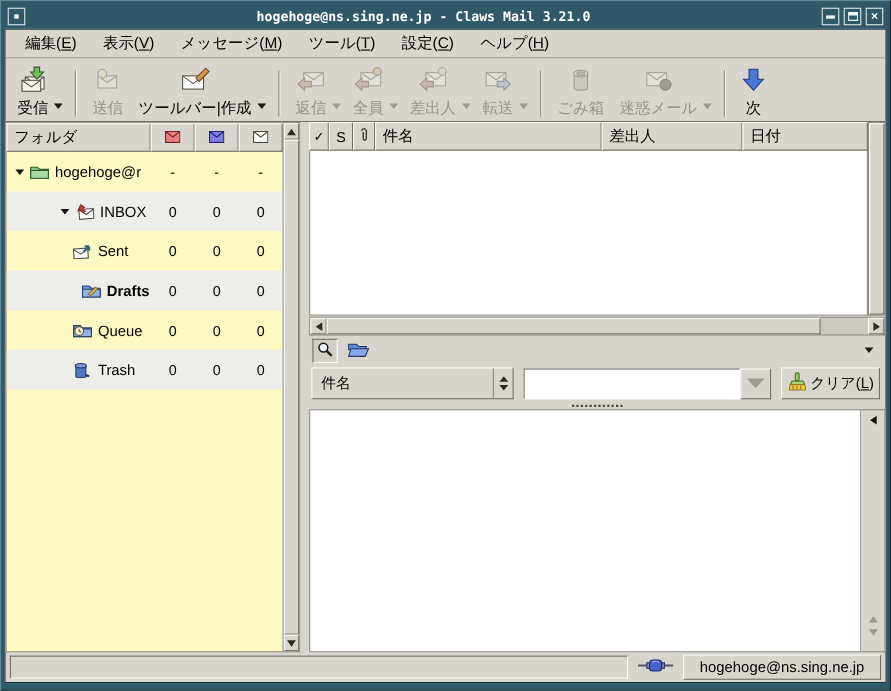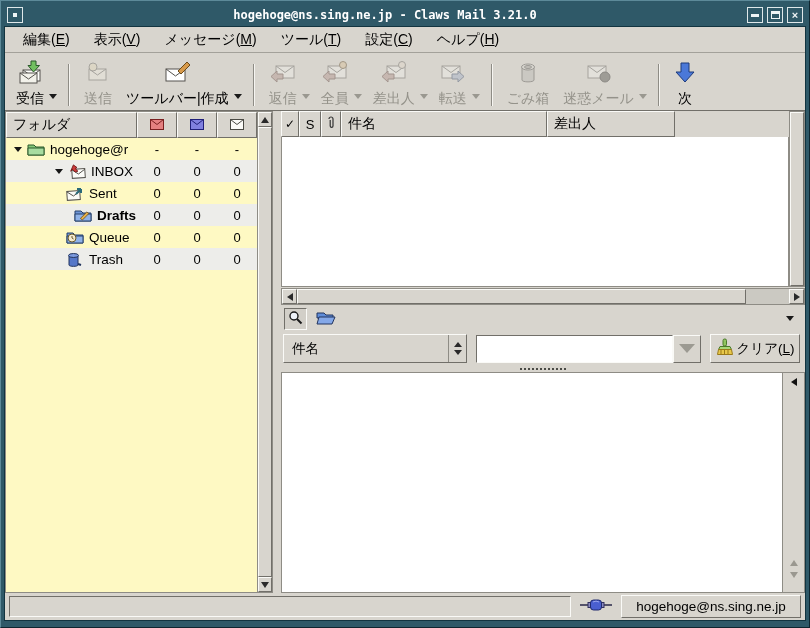--- a/index.html
+++ b/index.html
@@ -60,21 +60,21 @@
   .ftree { flex:1; display:flex; flex-direction:column; background:#fef9c3;
     border:1px solid #8e8c85; border-right:none; min-width:0; }
   .fheader { display:flex; height:26px; flex:none; background:#d8d5ce; }
   .hcell { display:flex; align-items:center; padding:0 6px; position:relative; cursor:default;
     border-top:1px solid #fafaf7; border-left:1px solid #fafaf7;
     border-right:1px solid #716f69; border-bottom:1px solid #716f69; background:#d8d5ce;
     white-space:nowrap; overflow:hidden; }
   .fheader .hname { flex:1; }
   .fheader .hicon { width:40px; flex:none; justify-content:center; }
   .frows { flex:1; overflow:hidden; }
-  .frow { display:flex; height:22px; align-items:center; }
+  .frow { display:flex; height:36px; align-items:center; }
   .frow:nth-child(even) { background:#ededea; }
   .fname { flex:1; display:flex; align-items:center; white-space:nowrap; overflow:hidden; }
   .fcol { width:40px; flex:none; text-align:center; font-size:13px; }
   .expander { width:0; height:0; border-left:4px solid transparent; border-right:4px solid transparent;
     border-top:5px solid #161616; margin-right:5px; flex:none; cursor:default; }
   .ficon { width:18px; height:16px; margin-right:5px; flex:none; display:flex; align-items:center; }
   .flabel { font-size:13.5px; }
 
   
   .vscrollbar { width:16px; flex:none; background:#cbc9c2; border:1px solid #8e8c85;
@@ -503,20 +503,23 @@
                       <path d="M2 3 a2 2 0 0 1 4 0 v7 a1.4 1.4 0 0 1 -2.8 0 V4" fill="none" stroke="#333" stroke-width="1.2"></path>
                     </svg>
                 </span>
               </div>
               <div class="hcell mh-subject">
                 <span>件名</span>
               </div>
               <div class="hcell mh-from">
                 <span>差出人</span>
               </div>
+              <div class="hcell mh-date">
+                <span>日付</span>
+              </div>
             </div>
             <div class="mbody"></div>
           </div>
           <div class="vscrollbar">
             <div class="sthumb raised"></div>
           </div>
         </div>
 
         <div class="hscrollbar">
           <div class="hsbtn raised">

